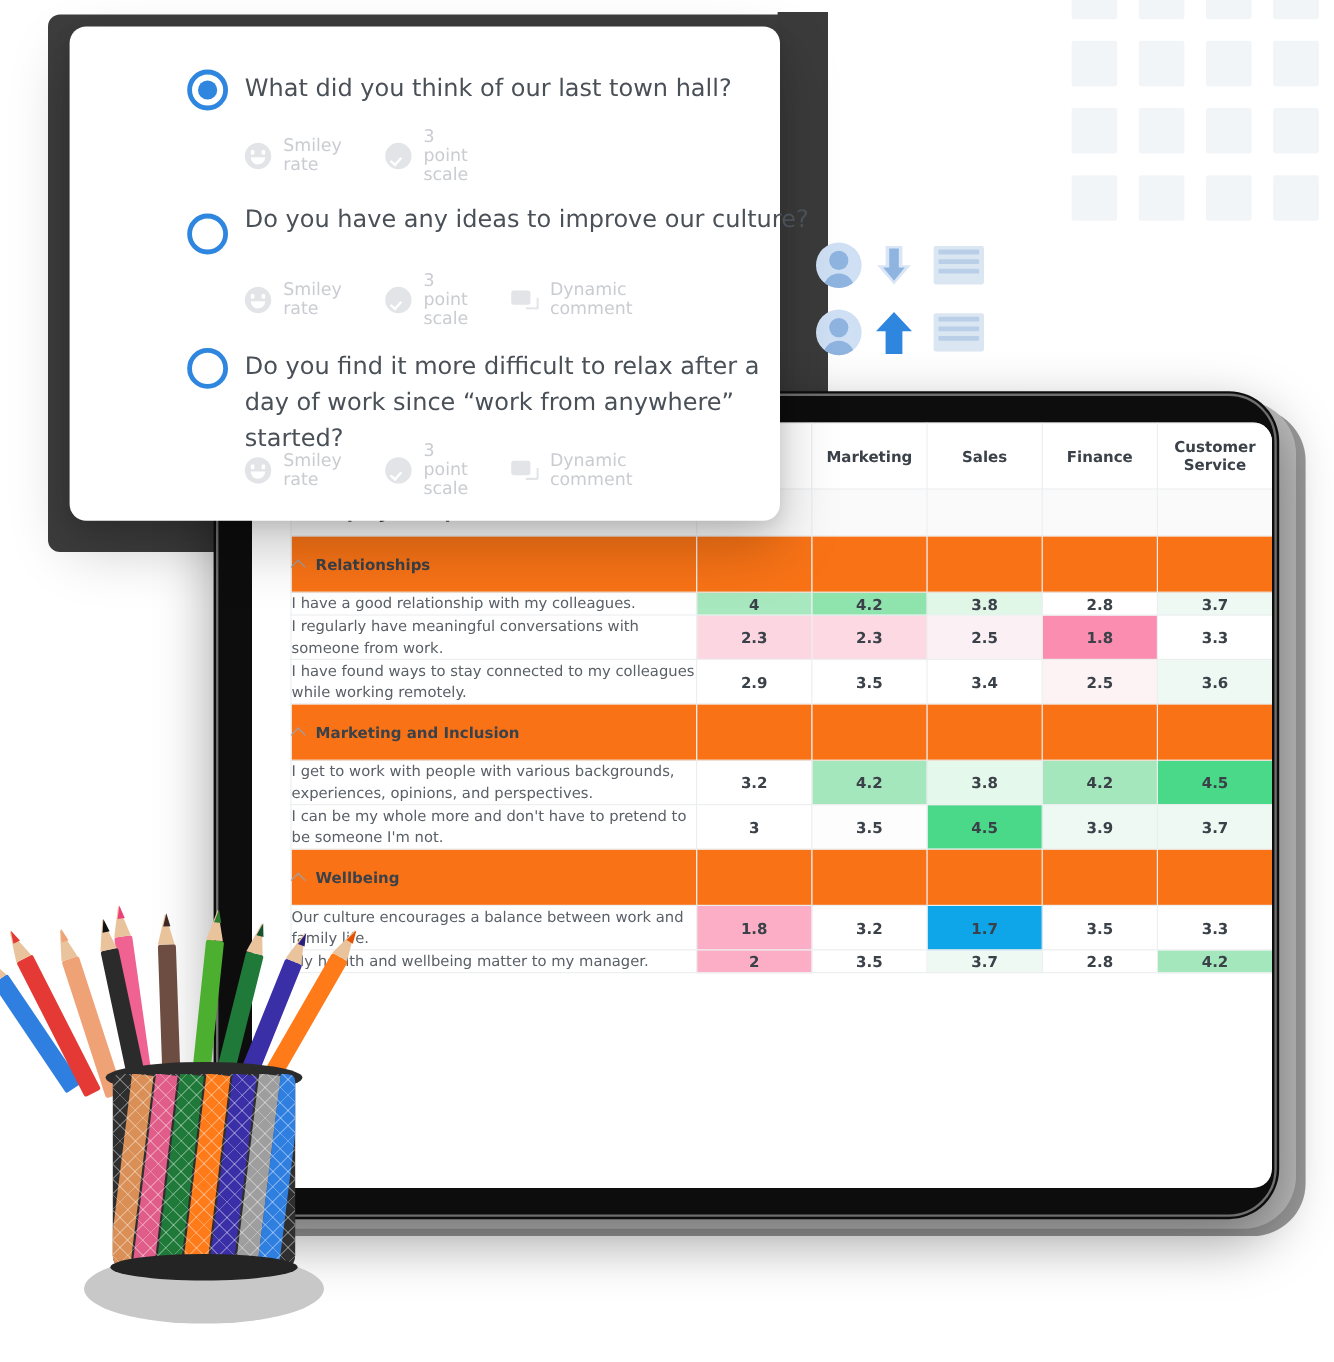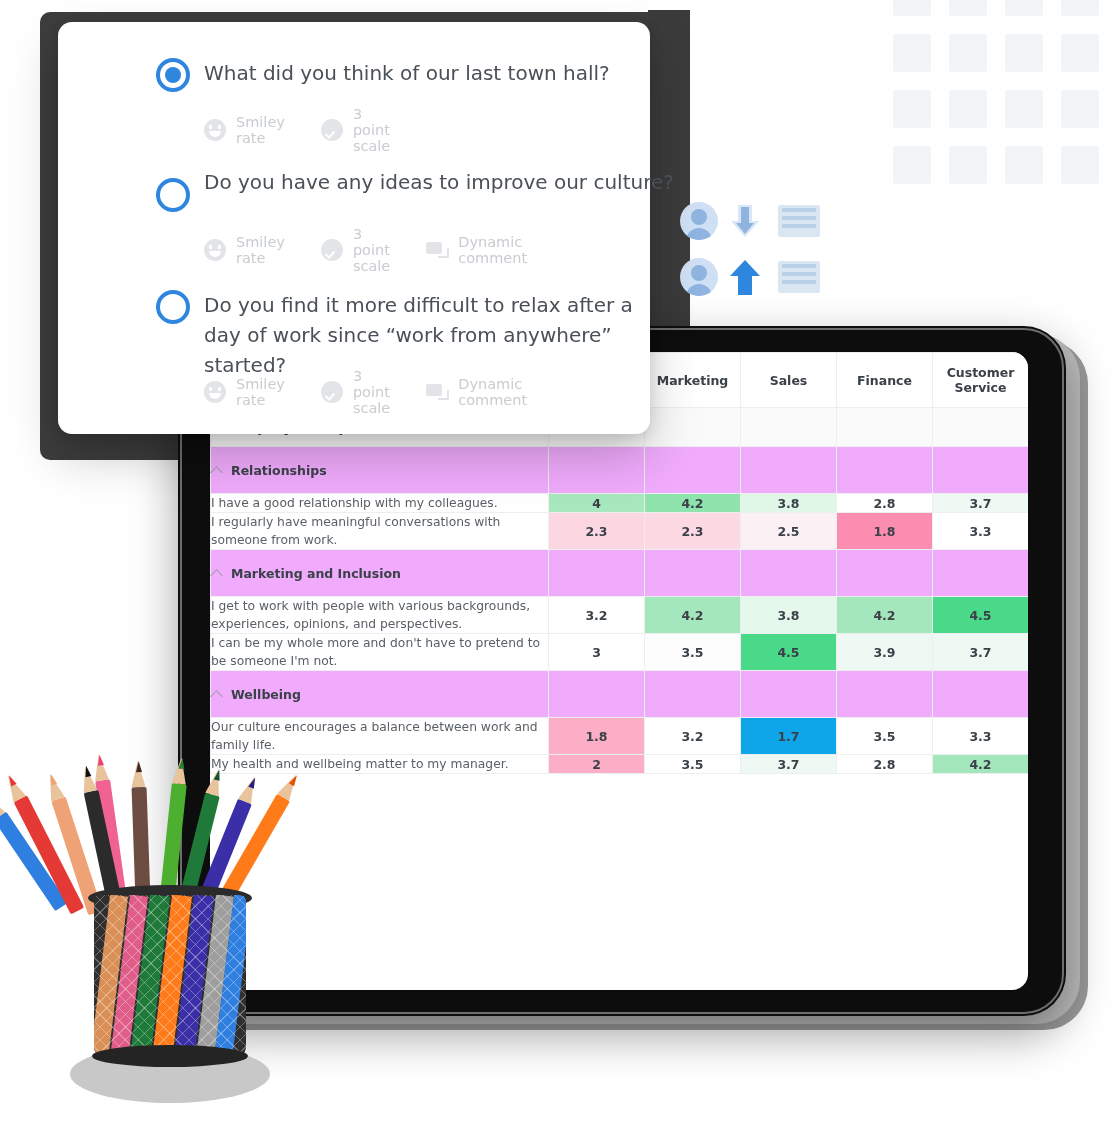--- a/index.html
+++ b/index.html
@@ -37,34 +37,34 @@
   .tablet-shadow3{position:absolute;left:196px;top:340px;width:892px;height:690px;
     background:#9a9a9a;border-radius:44px;}
   .tablet-shadow2{position:absolute;left:188px;top:334px;width:892px;height:690px;
     background:#bdbdbd;border-radius:44px;}
   .tablet{position:absolute;left:178px;top:326px;width:888px;height:690px;
     background:#0d0d0d;border-radius:42px;
     box-shadow:0 18px 46px rgba(0,0,0,.38);}
   .tablet-inner{position:absolute;left:2px;top:2px;right:2px;bottom:2px;
     border-radius:40px;border:2px solid #6e6e6e;box-sizing:border-box;}
   .screen{position:absolute;left:32px;top:26px;width:818px;height:638px;
-    background:#ffffff;border-radius:16px;overflow:hidden;}
+    background:#ffffff;border-radius:16px;overflow:hidden;padding-left:32px;}
 
   
   .tbl{width:100%;border-collapse:collapse;table-layout:fixed;
        font-family:"DejaVu Sans", sans-serif;}
   .tbl col.c-label{width:338px;}
   .tbl col.c-data{width:96px;}
   .tbl th,.tbl td{border:1px solid #eceef0;padding:0;vertical-align:middle;}
   thead th{height:54px;font-size:12.5px;font-weight:bold;color:#3b4148;
     text-align:center;line-height:15px;border-top:none;background:#fff;}
   thead th.c-label{border-left:none;}
   .grp-row td{height:38px;background:#fafafa;}
   .grp-cell{padding-left:16px;font-size:15px;font-weight:bold;color:#3b4148;}
-  .sub-row td{height:46px;background:#f0abfc;}
+  .sub-row td{height:46px;background:#f97316;}
   .sub-cell{padding-left:34px;font-size:12.5px;font-weight:bold;color:#3b4148;}
   .chev{display:inline-block;width:12px;height:12px;margin-right:8px;
      position:relative;vertical-align:-1px;}
   .chev:before{content:"";position:absolute;left:1px;top:4px;width:8px;height:8px;
      border-left:1.6px solid #9aa1a8;border-top:1.6px solid #9aa1a8;
      transform:rotate(45deg);}
   .q-cell{padding:10px 12px 10px 50px;font-size:12.3px;color:#5a6067;
      line-height:18px;}
   .v-cell{text-align:center;font-size:12.5px;font-weight:bold;color:#3b4148;}
 
@@ -243,20 +243,28 @@
             <td class="v-cell" style="background:#eef9f3">3.7</td>
           </tr>
           <tr>
             <td class="q-cell">I regularly have meaningful conversations with someone from work.</td>
             <td class="v-cell" style="background:#fcd6e1">2.3</td>
             <td class="v-cell" style="background:#fcd9e3">2.3</td>
             <td class="v-cell" style="background:#fbf0f3">2.5</td>
             <td class="v-cell" style="background:#fb8db1">1.8</td>
             <td class="v-cell" style="background:#ffffff">3.3</td>
           </tr>
+          <tr>
+            <td class="q-cell">I have found ways to stay connected to my colleagues while working remotely.</td>
+            <td class="v-cell" style="background:#ffffff">2.9</td>
+            <td class="v-cell" style="background:#ffffff">3.5</td>
+            <td class="v-cell" style="background:#ffffff">3.4</td>
+            <td class="v-cell" style="background:#fdf3f5">2.5</td>
+            <td class="v-cell" style="background:#eef9f3">3.6</td>
+          </tr>
 
           <tr class="sub-row">
             <td class="sub-cell">
               <span class="chev"></span><span>Marketing and Inclusion</span>
             </td>
             <td></td>
             <td></td>
             <td></td>
             <td></td>
             <td></td>

